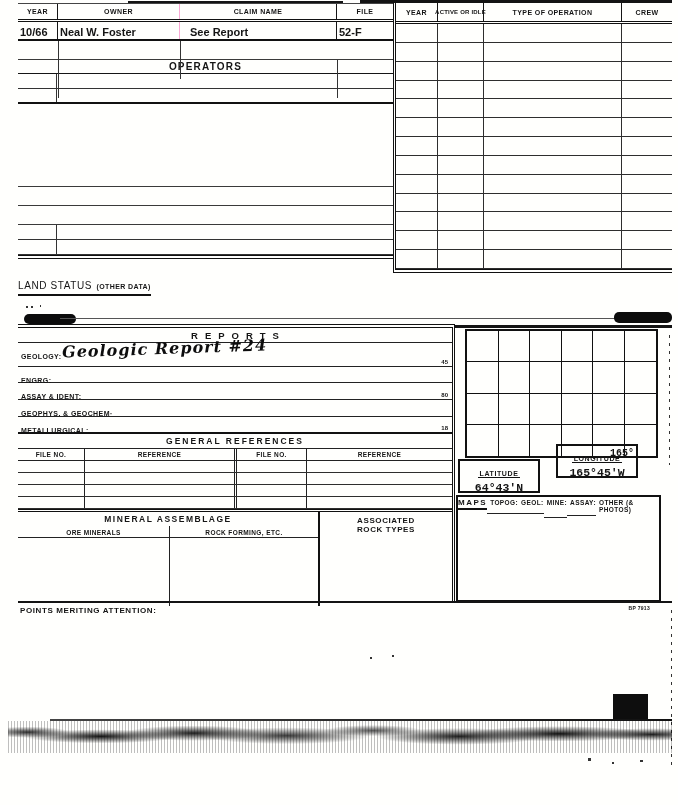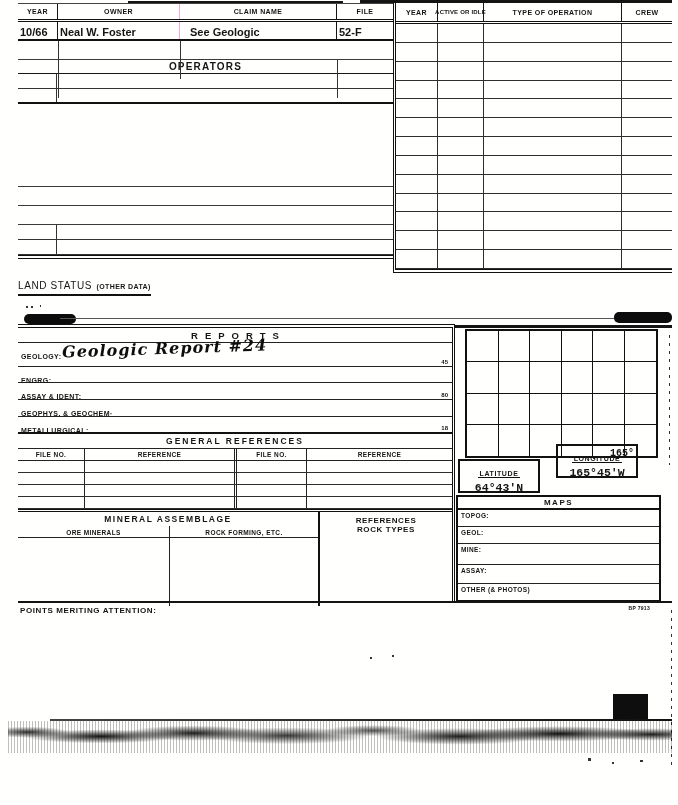--- a/index.html
+++ b/index.html
@@ -70,21 +70,21 @@
   .massoc span{display:block;width:82px;margin:0 auto;font-weight:700;font-size:8px;line-height:9px;letter-spacing:.6px}
   
   .grid{left:465px;top:329px;width:193px;height:129px;border:2px solid #111;display:grid;
         grid-template-columns:repeat(6,1fr);grid-template-rows:repeat(4,1fr)}
   .gcell{border-right:1px solid #111;border-bottom:1px solid #111}
   .gcell:nth-child(6n){border-right:none}
   .gcell:nth-child(n+19){border-bottom:none}
   .coord{border:2px solid #111;text-align:center;padding-top:1px}
   .coord .cl{display:inline-block;font-weight:700;font-size:7px;letter-spacing:.6px;border-bottom:1.5px solid #111;padding:0 2px}
   .coord .cv{font-family:"Liberation Mono","DejaVu Sans Mono",monospace;font-weight:700;font-size:11.5px;margin-top:1px}
-  .maps{left:456px;top:495px;width:205px;height:107px;border:2px solid #111;display:flex;flex-direction:column}
+  .maps{left:456px;top:495px;width:205px;height:107px;border:2px solid #111;display:flex;flex-direction:row}
   .mapshd{height:13px;border-bottom:2px solid #111;display:flex;align-items:center;justify-content:center;
           font-weight:700;font-size:8px;letter-spacing:1.5px}
   .maprow{border-bottom:1px solid #222;padding:2px 0 0 3px;font-weight:700;font-size:6.5px;letter-spacing:.4px}
   .maprow:last-child{border-bottom:none;flex:1}
   
   .smudge{left:8px;top:721px;width:664px;height:32px;
     background-image:
       radial-gradient(ellipse 60px 8px at 3% 35%, rgba(15,15,15,.85), rgba(0,0,0,0) 70%),
       radial-gradient(ellipse 110px 10px at 14% 48%, rgba(10,10,10,.95), rgba(0,0,0,0) 70%),
       radial-gradient(ellipse 100px 11px at 28% 38%, rgba(10,10,10,.9), rgba(0,0,0,0) 70%),
@@ -108,21 +108,21 @@
   <div class="abs claims">
     <div class="row thead">
       <div class="w1 lbl cc">YEAR</div>
       <div class="w2 lbl cc">OWNER</div>
       <div class="w3 lbl cc">CLAIM NAME</div>
       <div class="w4 lbl cc">FILE</div>
     </div>
     <div class="row drow">
       <div class="w1 typed">10/66</div>
       <div class="w2 typed">Neal W. Foster</div>
-      <div class="w3 typed" style="padding-left:10px">See Geologic</div>
+      <div class="w3 typed" style="padding-left:10px">See Report</div>
       <div class="w4 typed">52-F</div>
     </div>
     <div class="erow"></div>
     <div class="vstub" style="left:40px;top:38px;height:57px"></div>
     <div class="vstub" style="left:162px;top:38px;height:38px"></div>
     <div class="vstub" style="left:319px;top:57px;height:38px"></div>
     <div class="sect">OPERATORS</div>
     <div class="oprow">
         <div></div>
       </div>
@@ -305,21 +305,21 @@
         <div class="mcols">
           <div class="mcol1">
             <div class="msubc">ORE MINERALS</div>
           </div>
           <div class="mcol2">
             <div class="msubc">ROCK FORMING, ETC.</div>
           </div>
         </div>
       </div>
       <div class="massoc">
-        <span>REFERENCES ROCK TYPES</span>
+        <span>ASSOCIATED ROCK TYPES</span>
       </div>
     </div>
   </div>
 
   <div class="abs grid">
     <div class="gcell"></div>
   <div class="gcell"></div>
       <div class="gcell"></div>
       <div class="gcell"></div>
       <div class="gcell"></div>

